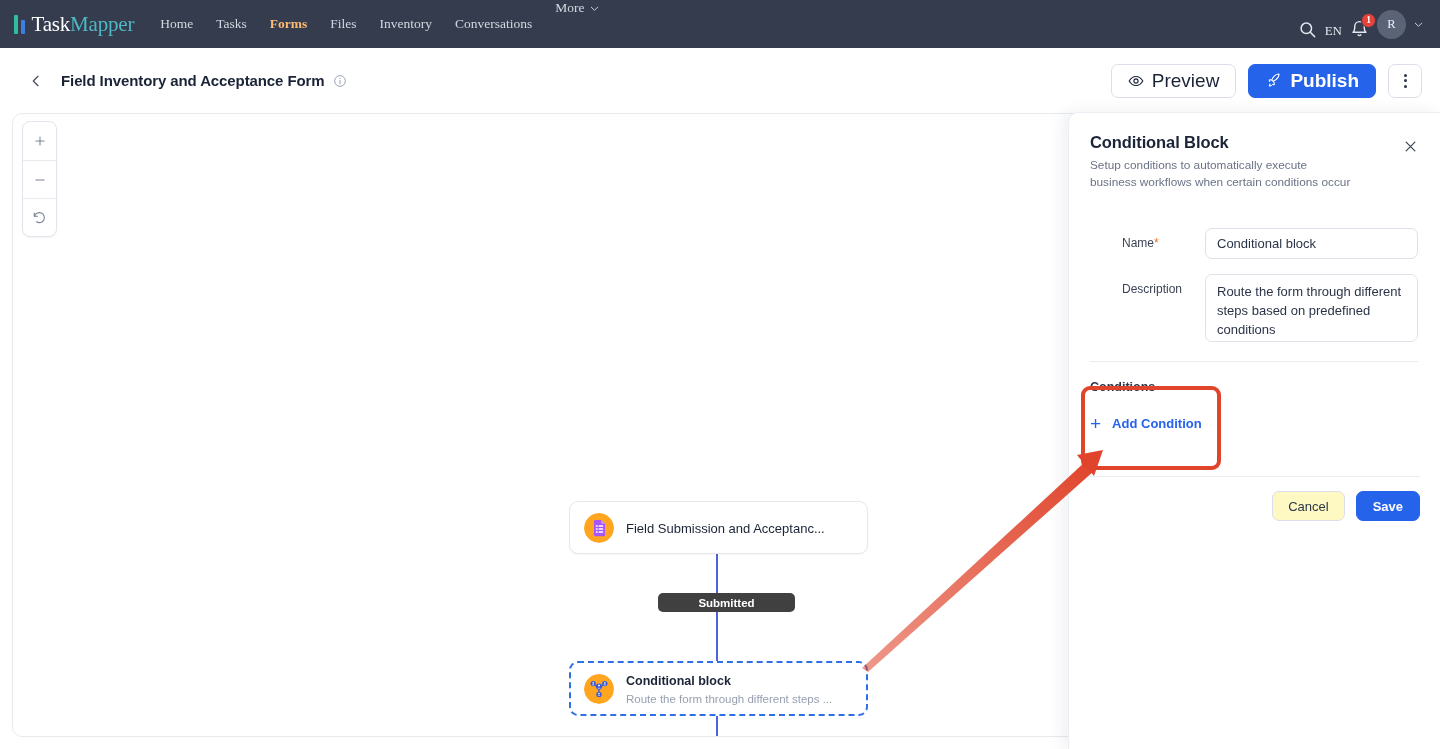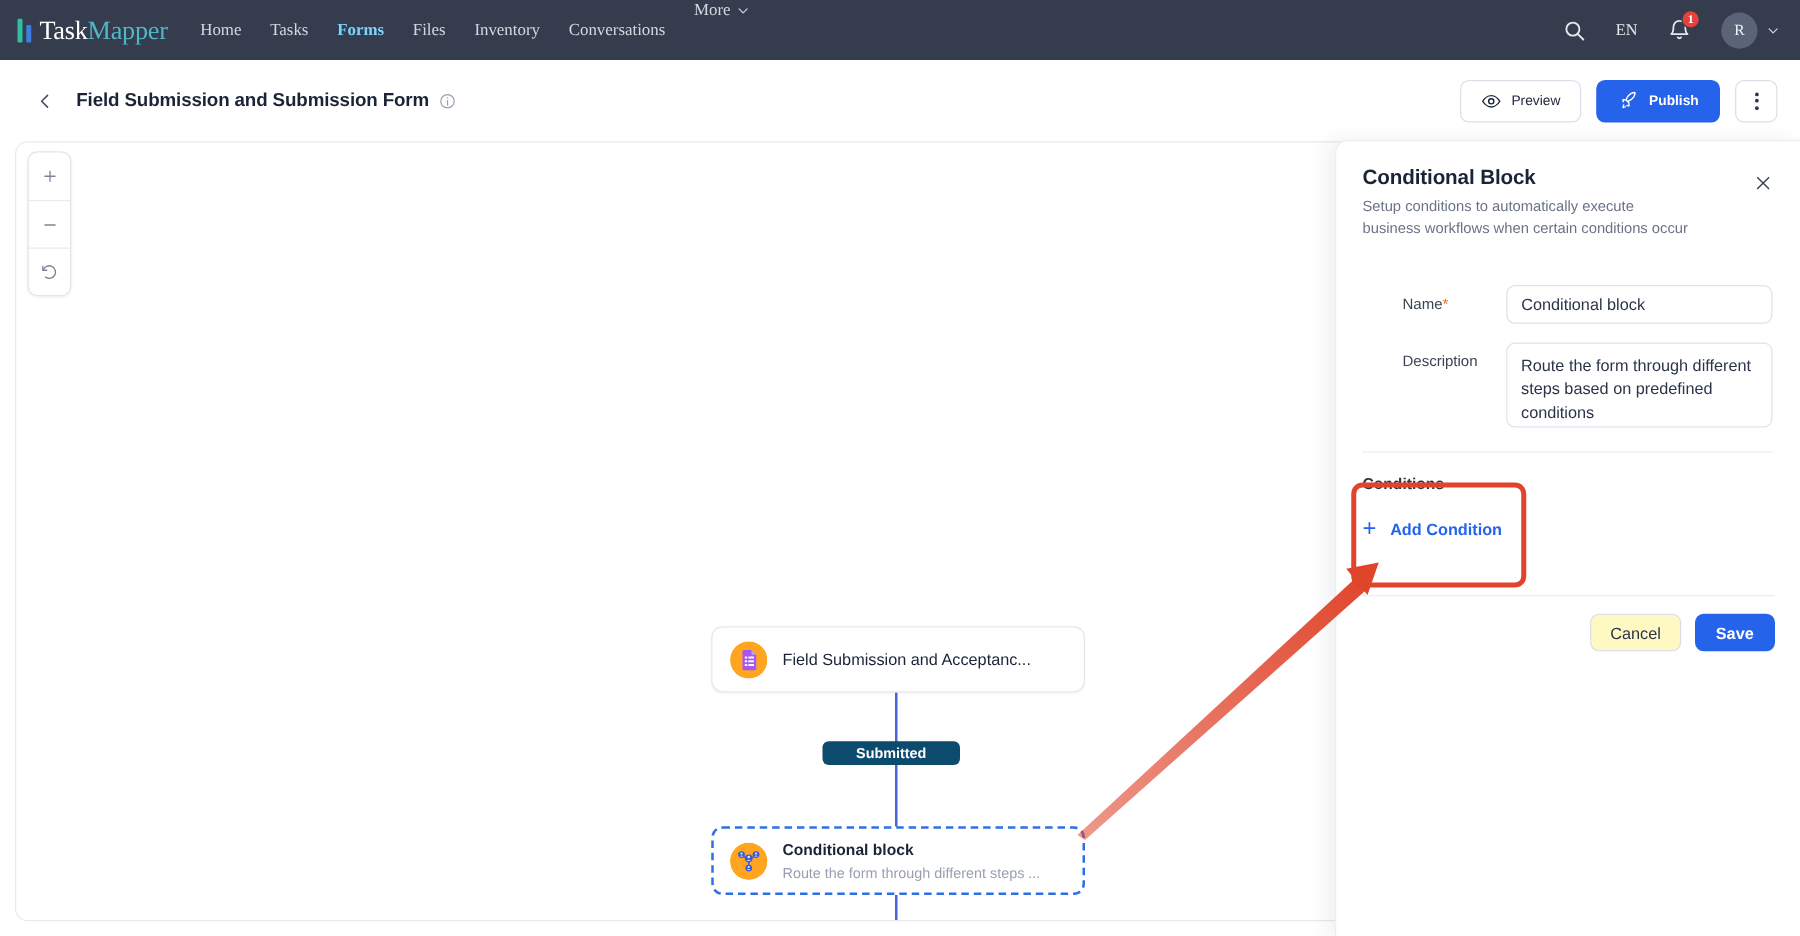--- a/index.html
+++ b/index.html
@@ -51,35 +51,35 @@
     align-items: flex-start;
     gap: 23px;
   }
   .nav-link {
     font-size: 13.5px;
     color: #d3d8e0;
     cursor: pointer;
     white-space: nowrap;
     line-height: 48px;
   }
-  .nav-link.active { color: #7dd3fc; font-weight: bold; }
+  .nav-link.active { color: #fdba74; font-weight: bold; }
   .nav-more {
     display: flex;
     align-items: center;
     gap: 5px;
     font-size: 13.5px;
     color: #d3d8e0;
     cursor: pointer;
   }
 
   .nav-right {
     margin-left: auto;
     display: flex;
-    align-items: center;
-    gap: 24px;
+    align-items: flex-end;
+    gap: 8px;
   }
   .nav-lang { font-size: 13px; color: #e4e8ee; font-weight: 500; cursor: pointer; }
   .bell-wrap { position: relative; cursor: pointer; display: flex; }
   .bell-badge {
     position: absolute;
     top: -6px; right: -7px;
     min-width: 15px; height: 15px;
     border-radius: 8px;
     background: #e8413a;
     color: #fff;
@@ -131,21 +131,21 @@
     margin-left: auto;
     display: flex;
     align-items: center;
     gap: 12px;
   }
   .btn {
     display: flex; align-items: center;
     gap: 8px;
     height: 34px;
     border-radius: 7px;
-    font-size: 11px;
+    font-size: 19px;
     cursor: pointer;
     padding: 0 16px;
     white-space: nowrap;
   }
   .btn-preview {
     background: #fff;
     border: 1px solid #dbe0e8;
     color: #1b2437;
     font-weight: 500;
   }
@@ -248,22 +248,22 @@
     position: absolute;
     width: 2px;
     background: #4a63d8;
     z-index: 1;
   }
   #edge-1 { left: 703px; top: 440px; height: 108px; }
   #edge-2 { left: 703px; top: 601px; height: 36px; }
   .edge-label {
     position: absolute;
     left: 645px; top: 479px;
-    width: 110px; height: 19px;
-    background: #0c4a6e;
+    width: 137px; height: 19px;
+    background: #404040;
     border-radius: 5px;
     color: #fff;
     font-size: 11.5px;
     font-weight: bold;
     display: flex; align-items: center; justify-content: center;
     z-index: 3;
   }
 
   
   #panel {
@@ -468,21 +468,21 @@
     </span>
   </div>
 </div>
 
 <div id="subheader">
   <span class="back-btn">
     <svg width="16" height="16" viewBox="0 0 24 24" fill="none">
         <path d="M15 5l-7 7 7 7" stroke="#4a5263" stroke-width="2" stroke-linecap="round" stroke-linejoin="round"></path>
       </svg>
   </span>
-  <span class="page-title">Field Submission and Submission Form</span>
+  <span class="page-title">Field Inventory and Acceptance Form</span>
   <span class="info-icon">
     <svg width="14" height="14" viewBox="0 0 24 24" fill="none">
         <circle cx="12" cy="12" r="9.2" stroke="#9aa2b2" stroke-width="1.7"></circle>
         <path d="M12 11v6" stroke="#9aa2b2" stroke-width="1.7" stroke-linecap="round"></path>
         <circle cx="12" cy="7.6" r="1.05" fill="#9aa2b2"></circle>
       </svg>
   </span>
 
   <div class="header-actions">
     <div class="btn btn-preview">

